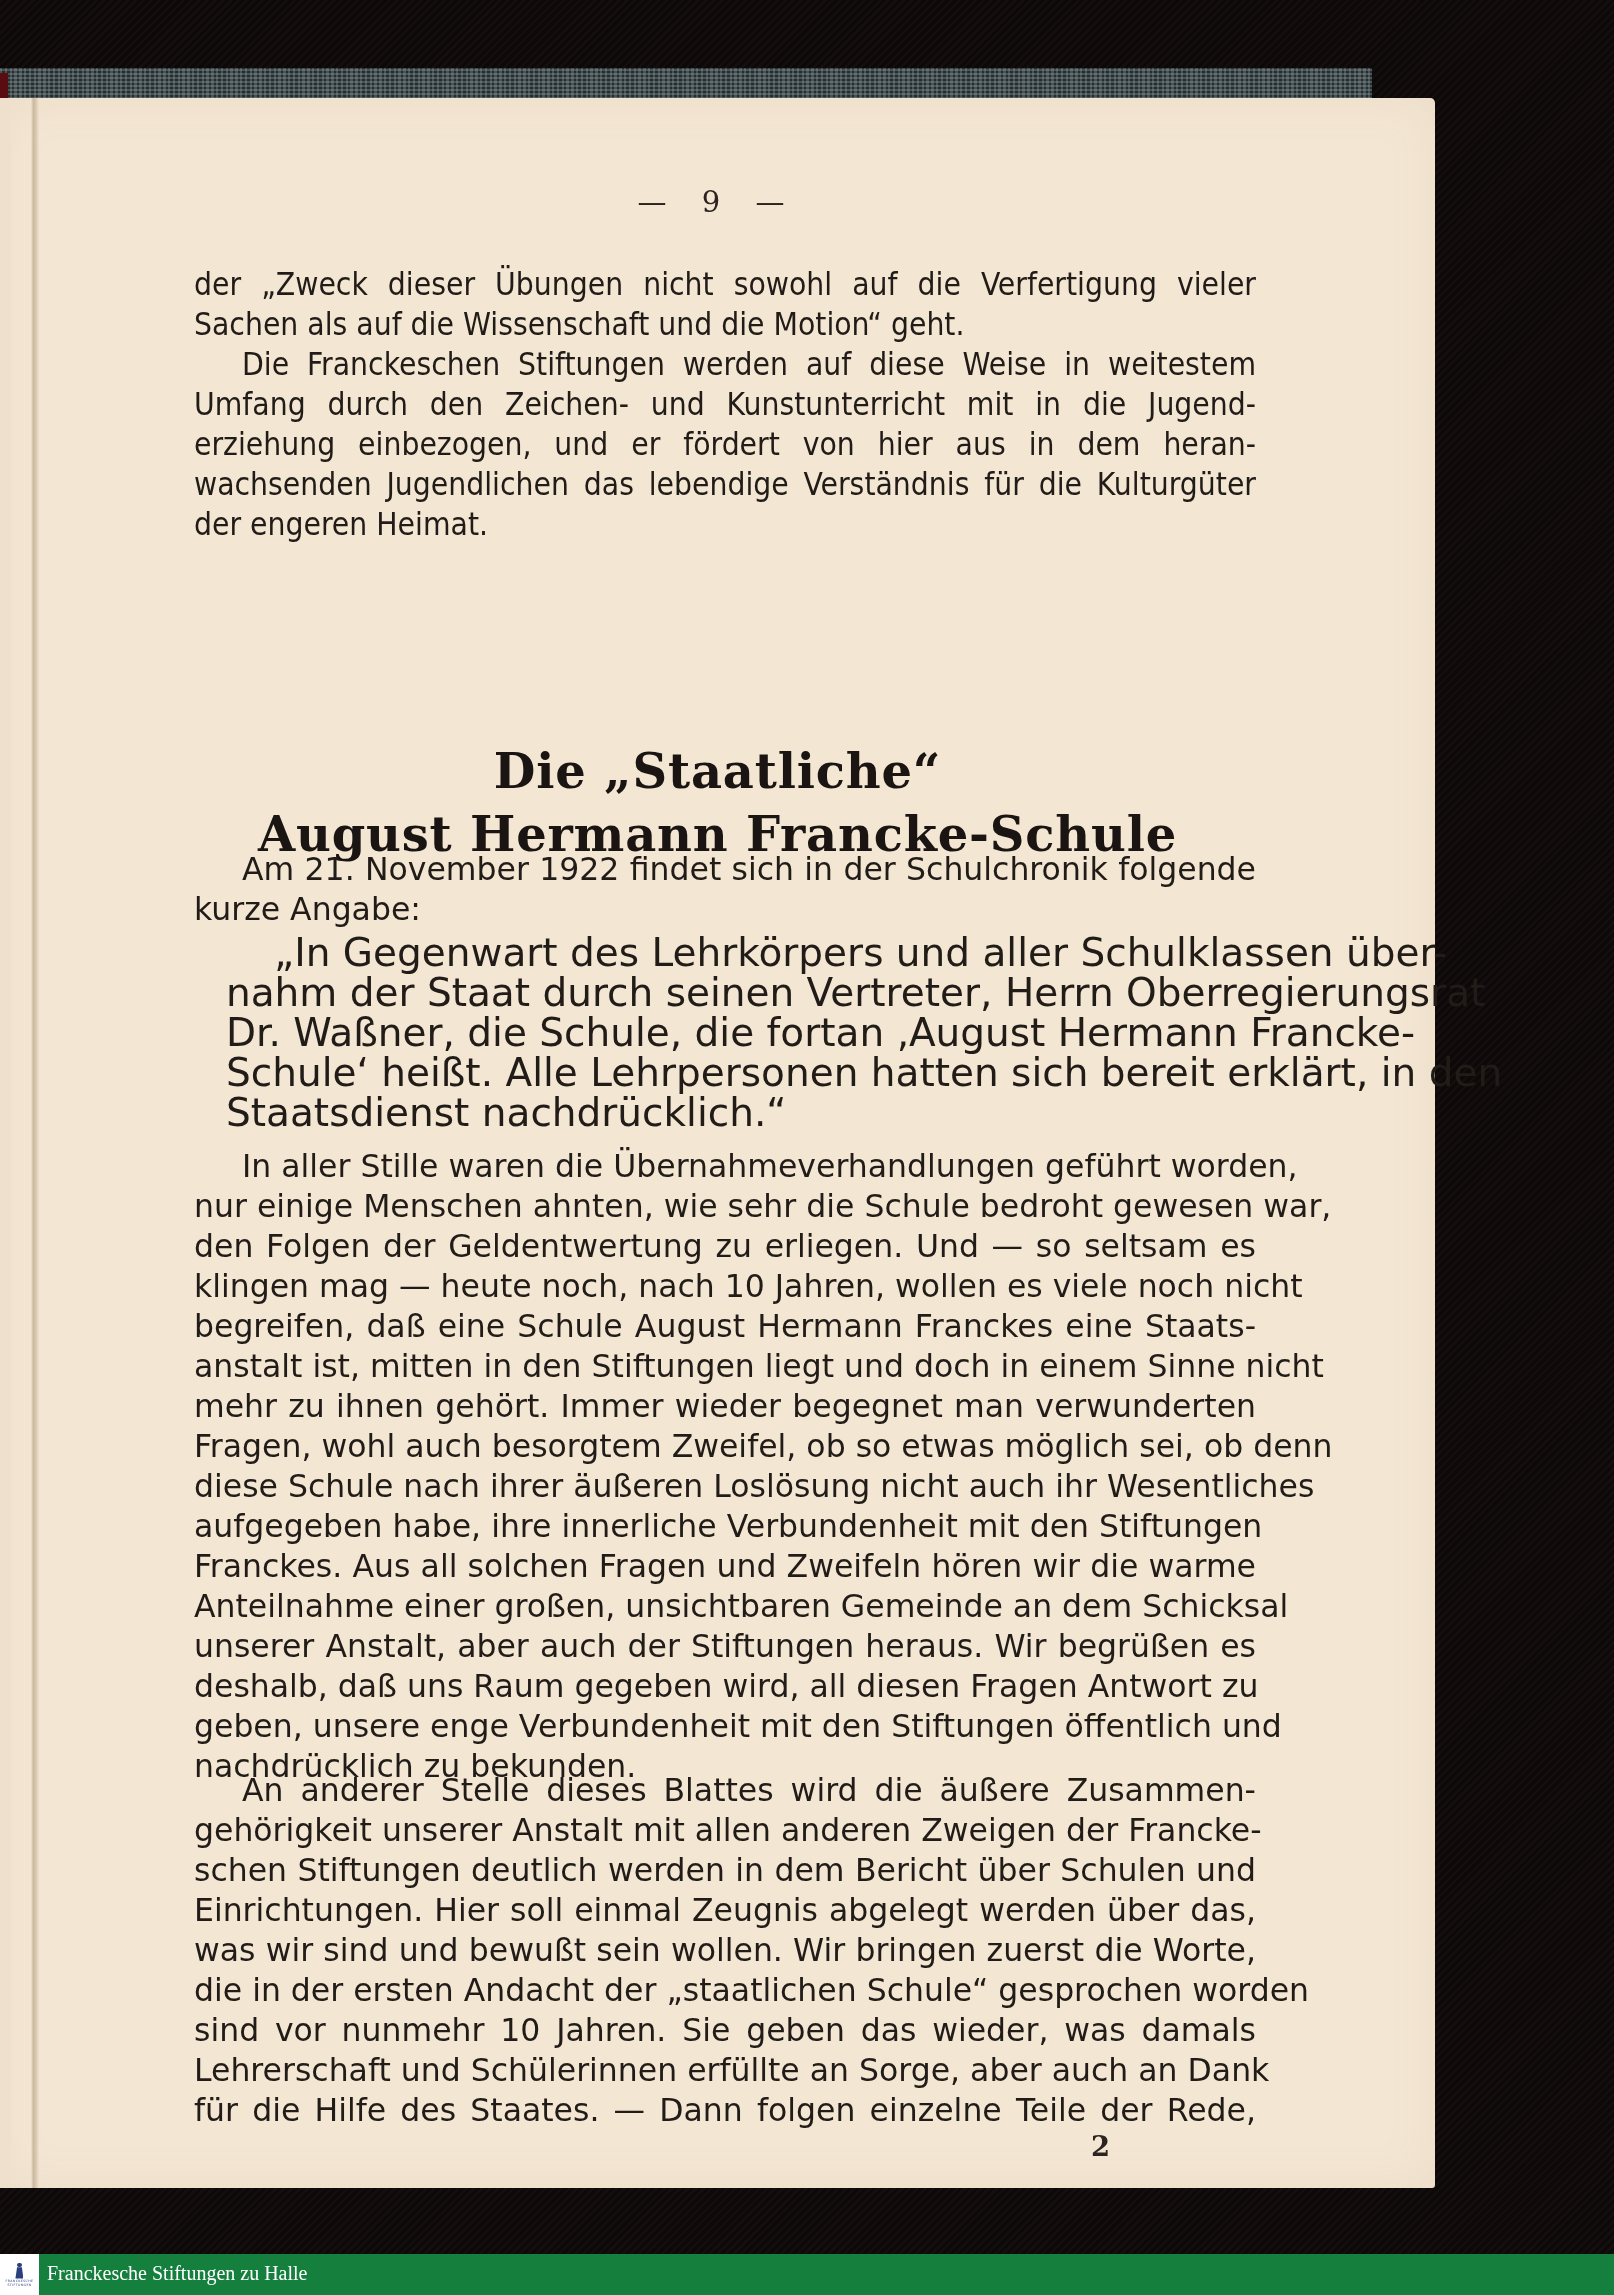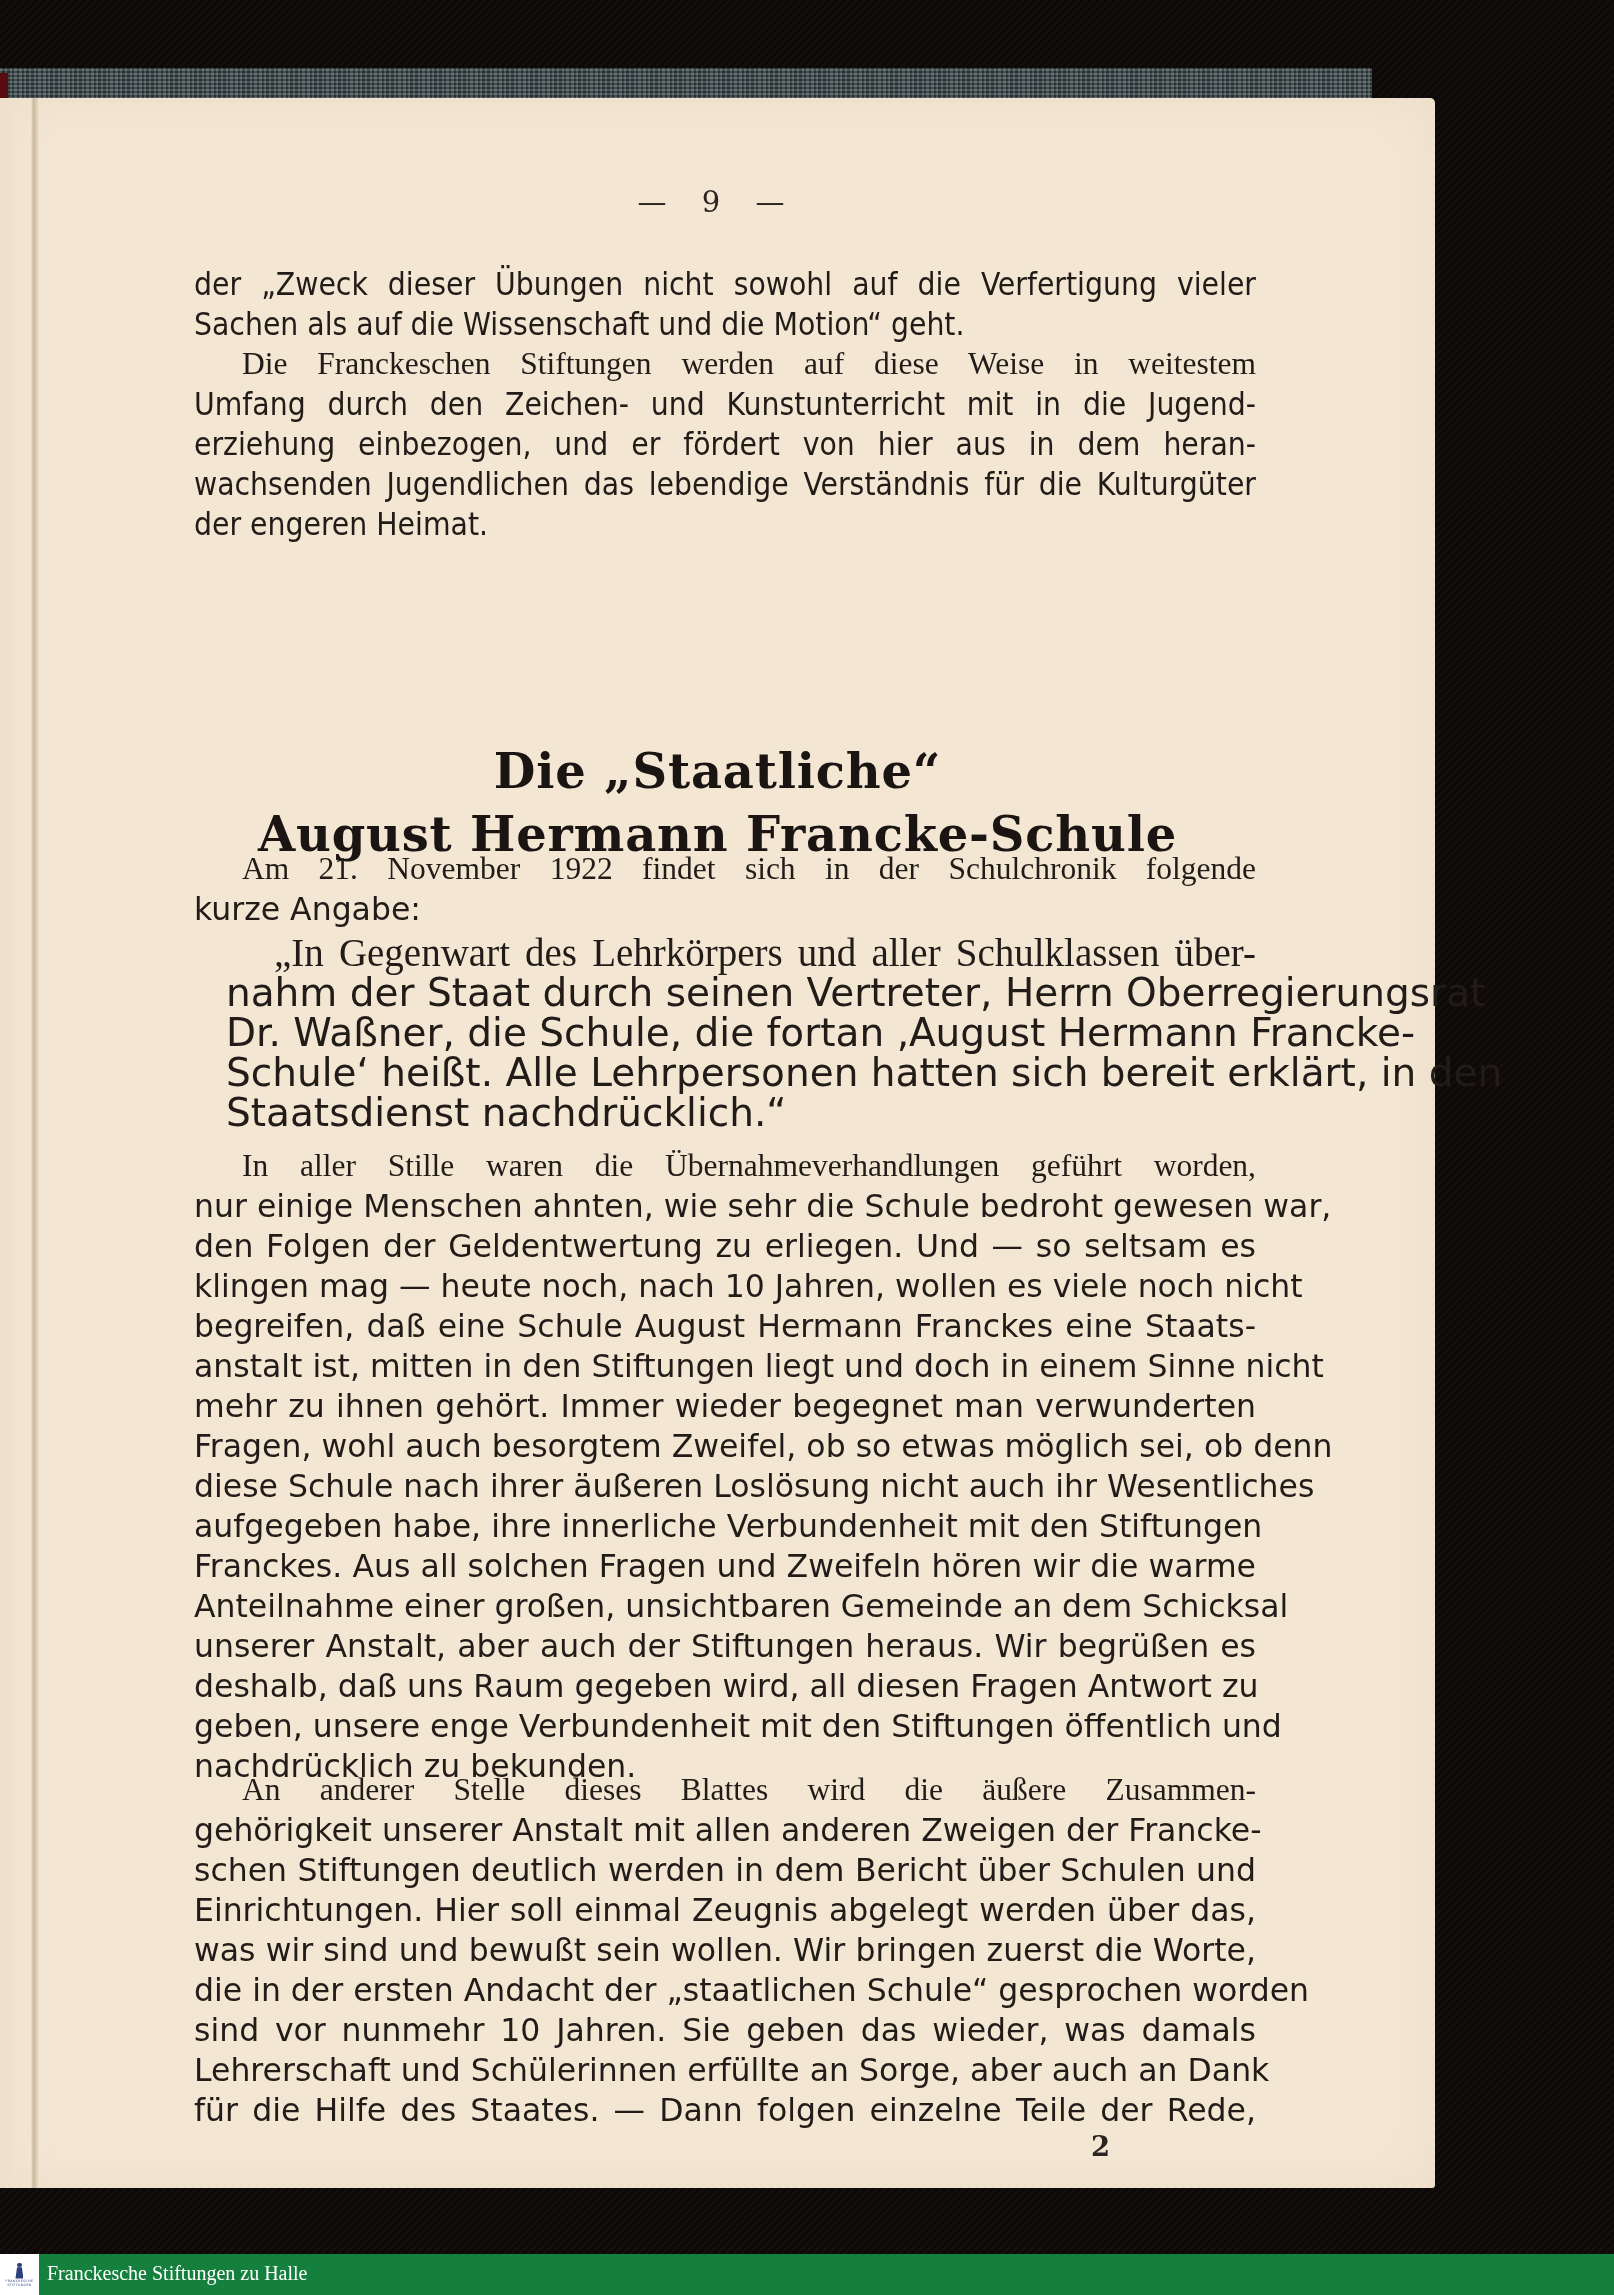--- a/index.html
+++ b/index.html
@@ -47,21 +47,21 @@
   }
   .column {
     position: absolute; left: 194px; top: 153px; width: 1062px;
     color: #221c18;
     font-family: "DejaVu Sans", sans-serif;
     font-size: 31.5px; line-height: 40px;
     font-stretch: condensed;
   }
   .line { display: block; white-space: nowrap; text-align: justify; text-align-last: justify; height: 40px; }
   .line.last { text-align-last: left; }
-  .indent { padding-left: 48px; font-family: Liberation Serif, serif; }
+  .indent { padding-left: 48px; }
   .title {
     position: absolute; left: 0; width: 1435px; text-align: center;
     font-family: "DejaVu Serif", serif; font-weight: bold; color: #1a1512;
     font-size: 48px; letter-spacing: 0.8px; margin-top: 48px;
   }
   .title.t1 { top: 597px; }
   .title.t2 { top: 660px; }
   .p2 { position: absolute; left: 194px; width: 1062px; top: 751px;
         font-family: "DejaVu Sans", sans-serif; color: #221c18; font-size: 31.5px; line-height: 40px; }
   .p-quote { position: absolute; left: 226px; width: 1030px; top: 835px;

